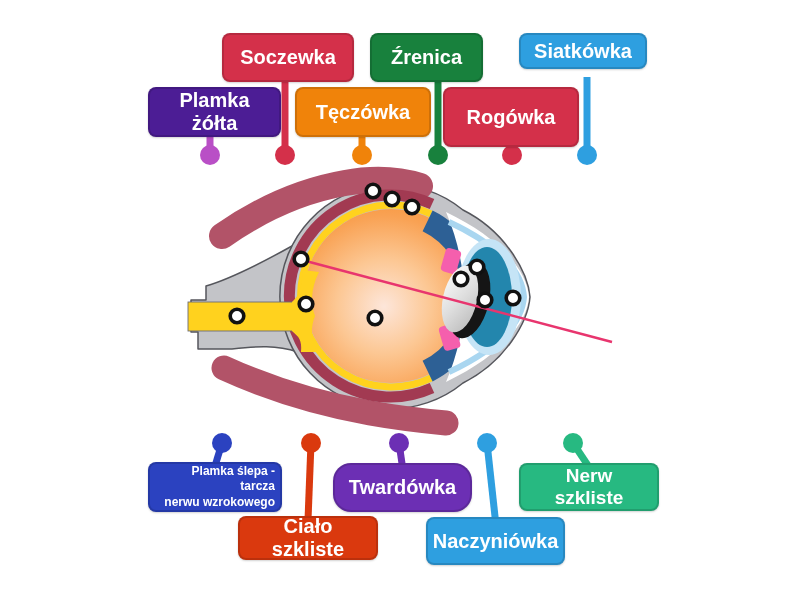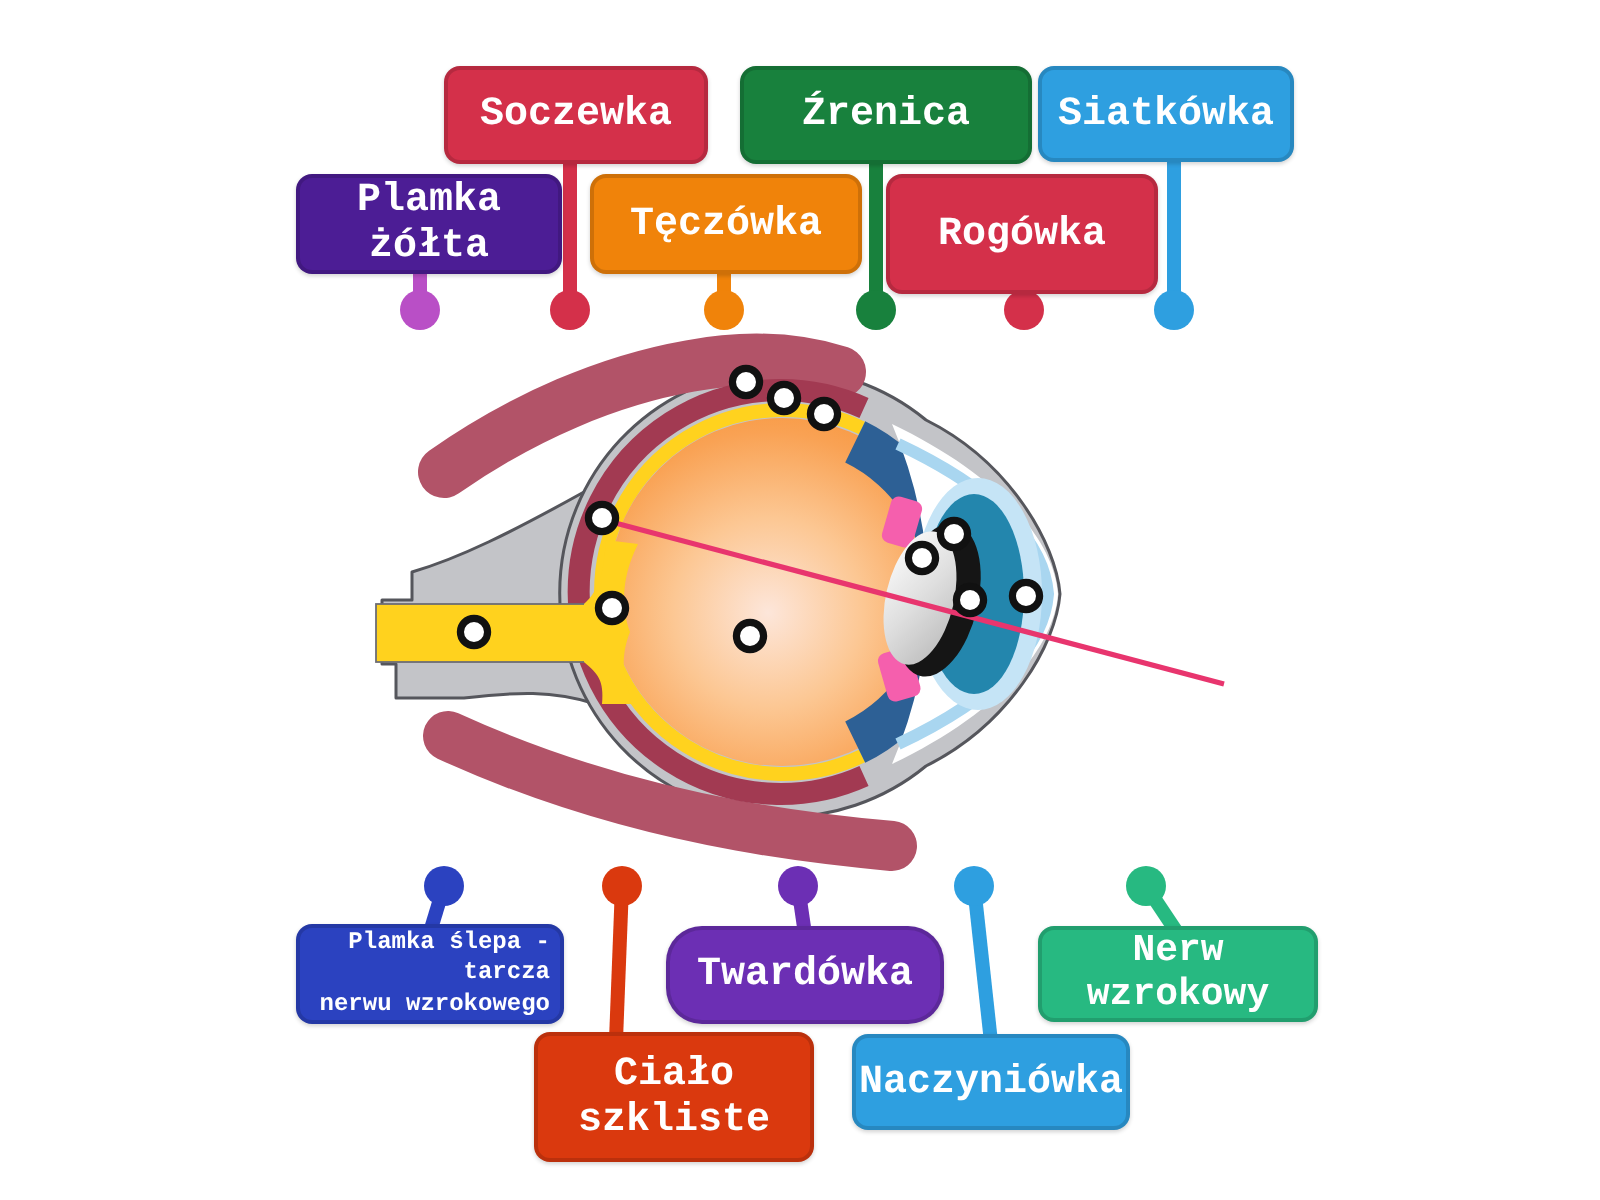--- a/index.html
+++ b/index.html
@@ -1,17 +1,17 @@
 <!DOCTYPE html>
 <html><head>
 <meta charset="utf-8">
 <style>
   html,body{margin:0;padding:0;background:#fff;}
   .stage{position:relative;width:800px;height:600px;background:#ffffff;overflow:hidden;
-         font-family:Liberation Mono, monospace;}
+         font-family:Liberation Sans, sans-serif;}
   .stage svg{position:absolute;left:0;top:0;}
   .label{position:absolute;display:flex;align-items:center;justify-content:center;
          text-align:center;color:#fff;font-weight:700;font-size:20px;border-radius:8px;
          box-sizing:border-box;padding:2px 5px;border:2px solid rgba(0,0,0,.14);
          box-shadow:0 1px 2px rgba(0,0,0,.18);white-space:pre-line;line-height:1.15;
          cursor:pointer;user-select:none;}
   .label.small{font-size:12px;line-height:1.3;}
 </style>
 </head>
 <body>
@@ -105,26 +105,26 @@
         <circle cx="375" cy="318" r="6.8" fill="#ffffff" stroke="#111111" stroke-width="3.6"></circle>
         <circle cx="477" cy="267" r="6.8" fill="#ffffff" stroke="#111111" stroke-width="3.6"></circle>
         <circle cx="461" cy="279" r="6.8" fill="#ffffff" stroke="#111111" stroke-width="3.6"></circle>
         <circle cx="485" cy="300" r="6.8" fill="#ffffff" stroke="#111111" stroke-width="3.6"></circle>
         <circle cx="513" cy="298" r="6.8" fill="#ffffff" stroke="#111111" stroke-width="3.6"></circle>
       </g>
   </svg>
 
   <div id="labels">
       <div class="label" style="left: 222px; top: 33px; width: 132px; height: 49px; background: rgb(212, 48, 74);"><span>Soczewka</span></div>
-      <div class="label" style="left: 370px; top: 33px; width: 146px; height: 49px; background: rgb(24, 129, 61);"><span>Źrenica</span></div>
-      <div class="label" style="left: 519px; top: 33px; width: 128px; height: 48px; background: rgb(46, 159, 224);"><span>Siatkówka</span></div>
+      <div class="label" style="left: 370px; top: 33px; width: 113px; height: 49px; background: rgb(24, 129, 61);"><span>Źrenica</span></div>
+      <div class="label" style="left: 519px; top: 33px; width: 128px; height: 36px; background: rgb(46, 159, 224);"><span>Siatkówka</span></div>
       <div class="label" style="left: 148px; top: 87px; width: 133px; height: 50px; background: #4c1d95;"><span>Plamka żółta</span></div>
       <div class="label" style="left: 295px; top: 87px; width: 136px; height: 50px; background: rgb(240, 131, 10);"><span>Tęczówka</span></div>
       <div class="label" style="left: 443px; top: 87px; width: 136px; height: 60px; background: rgb(212, 48, 74);"><span>Rogówka</span></div>
       <div class="label small" style="left: 148px; top: 462px; width: 134px; height: 50px; background: rgb(43, 66, 192); text-align: right;"><span>Plamka ślepa - tarcza
 nerwu wzrokowego</span></div>
       <div class="label" style="left: 333px; top: 463px; width: 139px; height: 49px; background: rgb(108, 47, 180); border-radius: 18px;"><span>Twardówka</span></div>
       <div class="label" style="left: 519px; top: 463px; width: 140px; height: 48px; background: rgb(39, 185, 129); font-size: 19px;"><span>Nerw
-wzrokowy</span></div>
-      <div class="label" style="left: 238px; top: 516px; width: 140px; height: 65px; background: rgb(218, 57, 14); margin-left: 29px;"><span>Ciało szkliste</span></div>
+szkliste</span></div>
+      <div class="label" style="left: 238px; top: 516px; width: 140px; height: 44px; background: rgb(218, 57, 14);"><span>Ciało szkliste</span></div>
       <div class="label" style="left: 426px; top: 517px; width: 139px; height: 48px; background: rgb(46, 159, 224); text-align: right;"><span>Naczyniówka</span></div>
     </div>
 </div>
 
 </body></html>

